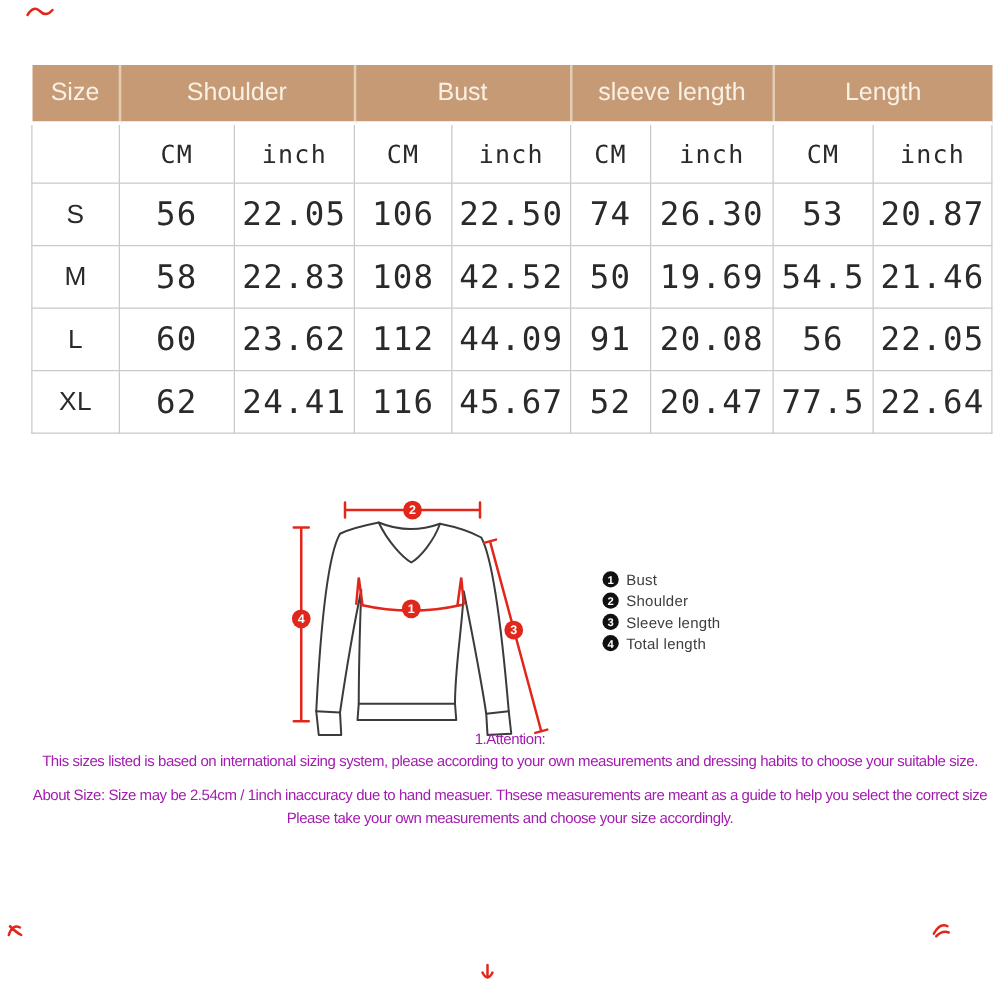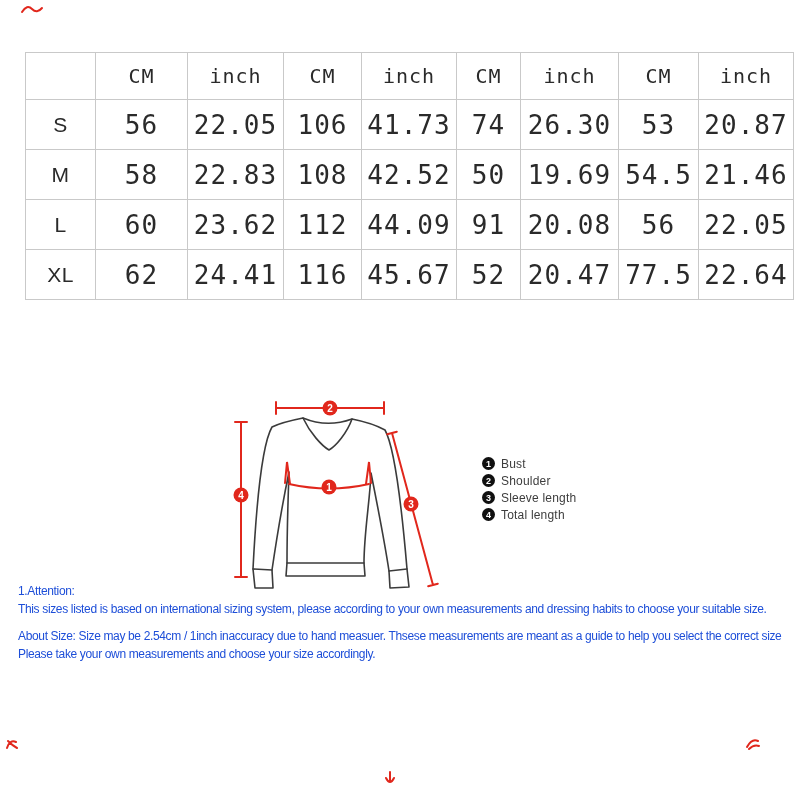--- a/index.html
+++ b/index.html
@@ -38,21 +38,21 @@
   .legend{position:absolute;left:482px;top:455px;}
   .legend-item{display:flex;align-items:center;height:17px;}
   .legend-bullet{
     display:inline-flex;align-items:center;justify-content:center;
     width:13px;height:13px;border-radius:50%;background:#101010;color:#ffffff;
     font-size:9px;font-weight:bold;margin-right:6px;flex:0 0 13px;
   }
   .legend-label{font-size:12px;color:#3d3d3d;letter-spacing:0.2px;white-space:nowrap;}
 
   
-  .notes{position:absolute;left:18px;top:582px;width:780px;font-size:12px;letter-spacing:-0.35px;line-height:18px;color:#1d4ed8;}
+  .notes{position:absolute;left:18px;top:582px;width:780px;font-size:12px;letter-spacing:-0.35px;line-height:18px;color:#a21caf;text-align:center;}
   .notes .note-heading{white-space:nowrap;}
   .notes .note-line{white-space:nowrap;}
   .note-section{margin-bottom:9px;}
 
   
   .scribble{position:absolute;}
 </style>
 </head>
 <body>
 
@@ -63,39 +63,46 @@
         <col style="width:92px">
         <col style="width:96px">
       <col style="width:78px">
         <col style="width:95px">
         <col style="width:64px">
       <col style="width:98px">
         <col style="width:80px">
         <col style="width:95px">
     </colgroup>
     <thead>
+      <tr class="band">
+        <th>Size</th>
+        <th colspan="2">Shoulder</th>
+        <th colspan="2">Bust</th>
+        <th colspan="2">sleeve length</th>
+        <th colspan="2">Length</th>
+      </tr>
       <tr class="units">
         <td></td>
         <td>CM</td>
         <td>inch</td>
         <td>CM</td>
         <td>inch</td>
         <td>CM</td>
         <td>inch</td>
         <td>CM</td>
         <td>inch</td>
       </tr>
     </thead>
     <tbody class="data">
       <tr>
         <td class="size-cell">S</td>
         <td>56</td>
         <td>22.05</td>
         <td>106</td>
-        <td>41.73</td>
+        <td>22.50</td>
         <td>74</td>
         <td>26.30</td>
         <td>53</td>
         <td>20.87</td>
       </tr>
       <tr>
         <td class="size-cell">M</td>
         <td>58</td>
         <td>22.83</td>
         <td>108</td>

